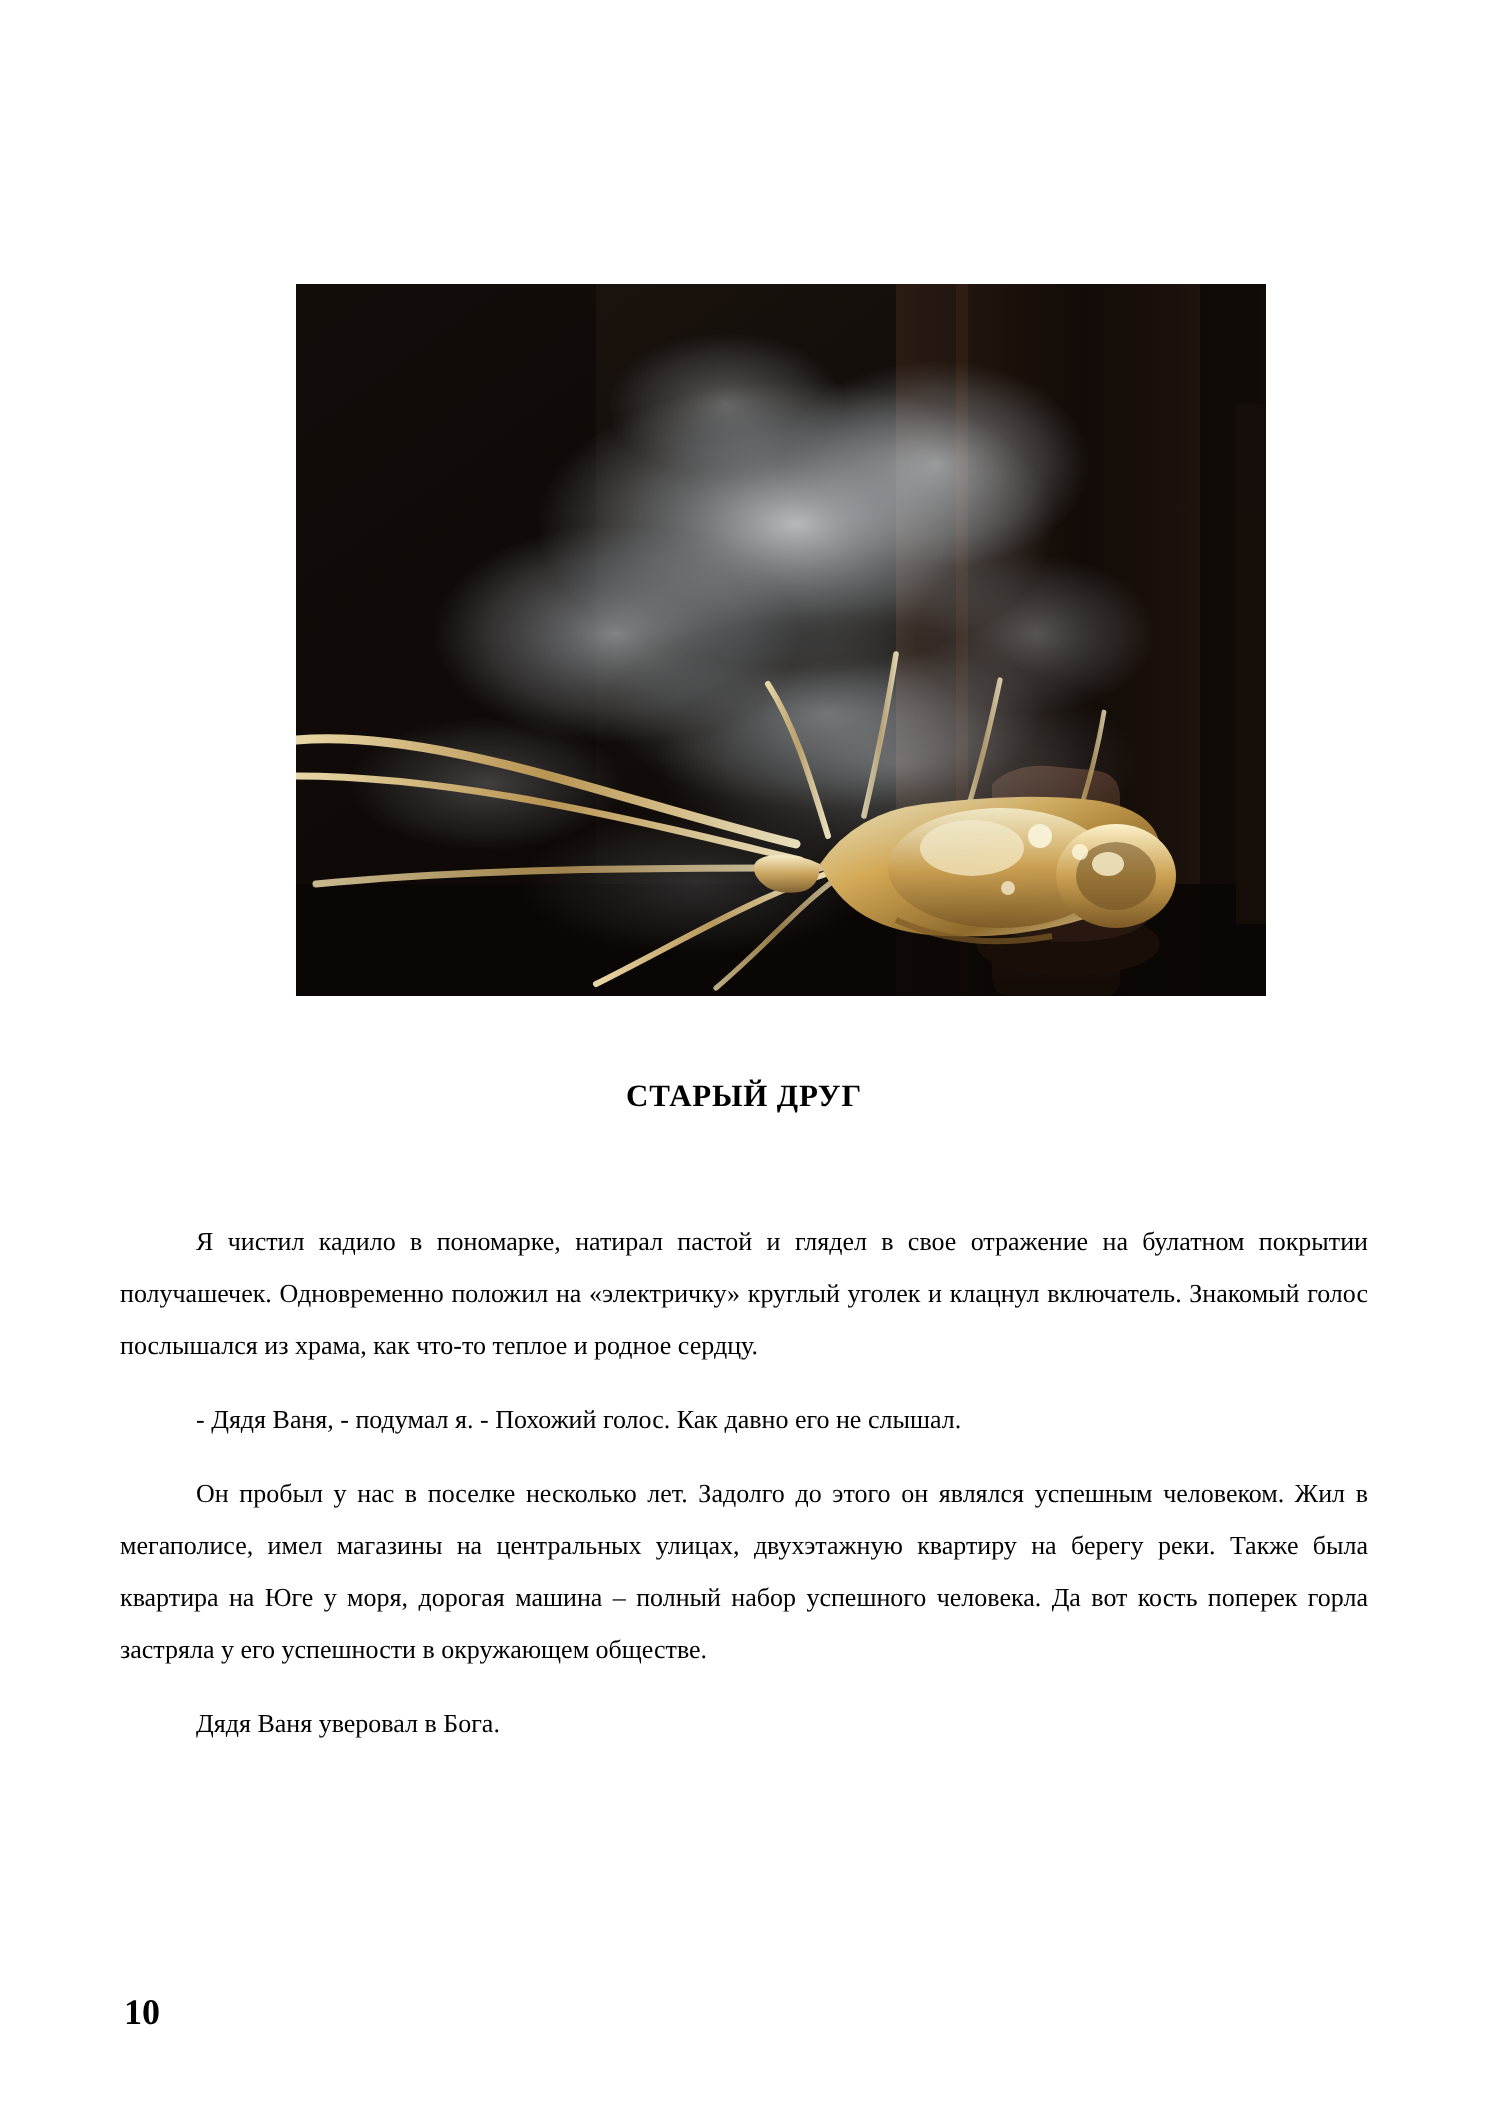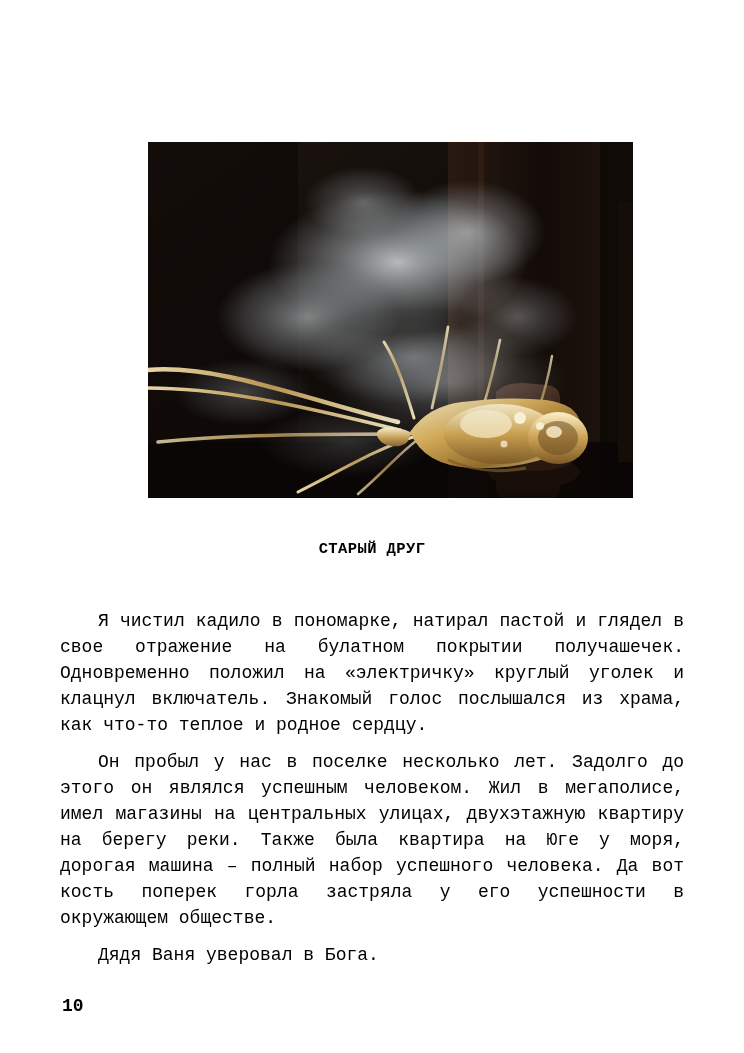--- a/index.html
+++ b/index.html
@@ -14,21 +14,20 @@
     font-family: "Liberation Serif", "DejaVu Serif", serif;
     color: #000000;
     overflow: hidden;
   }
   .page {
     position: relative;
     width: 744px;
     height: 1053px;
     box-sizing: border-box;
     padding: 15px 60px;
-    font-family: Liberation Mono, monospace;
   }
   .figure-wrap {
     position: absolute;
     left: 148px;
     top: 142px;
     width: 485px;
     height: 356px;
   }
   .photo {
     width: 100%;
@@ -56,21 +55,21 @@
   .body-text {
     position: absolute;
     left: 60px;
     top: 608px;
     width: 624px;
   }
   .body-text p {
     margin: 0 0 11px 0;
     text-indent: 38px;
     text-align: justify;
-    font-size: 18px;
+    font-size: 13px;
     line-height: 26px;
   }
   .body-text p.last {
     margin-bottom: 16px;
   }
   .page-number {
     position: absolute;
     left: 62px;
     top: 996px;
     font-size: 18px;
@@ -184,19 +183,20 @@
           <ellipse cx="200" cy="300" rx="90" ry="36" fill="url(#smokeGrad2)" opacity="0.5"></ellipse>
         </g>
       </svg>
     </div>
   </div>
 
   <div class="doc-title">СТАРЫЙ ДРУГ</div>
 
   <div class="body-text">
     <p>Я чистил кадило в пономарке, натирал пастой и глядел в свое отражение на булатном покрытии получашечек. Одновременно положил на «электричку» круглый уголек и клацнул включатель. Знакомый голос послышался из храма, как что-то теплое и родное сердцу.</p>
+    <p>- Дядя Ваня, - подумал я. - Похожий голос. Как давно его не слышал.</p>
     <p>Он пробыл у нас в поселке несколько лет. Задолго до этого он являлся успешным человеком. Жил в мегаполисе, имел магазины на центральных улицах, двухэтажную квартиру на берегу реки. Также была квартира на Юге у моря, дорогая машина – полный набор успешного человека. Да вот кость поперек горла застряла у его успешности в окружающем обществе.</p>
     <p class="last">Дядя Ваня уверовал в Бога.</p>
   </div>
 
   <div class="page-number">10</div>
 
 </div>
 
 </body></html>

